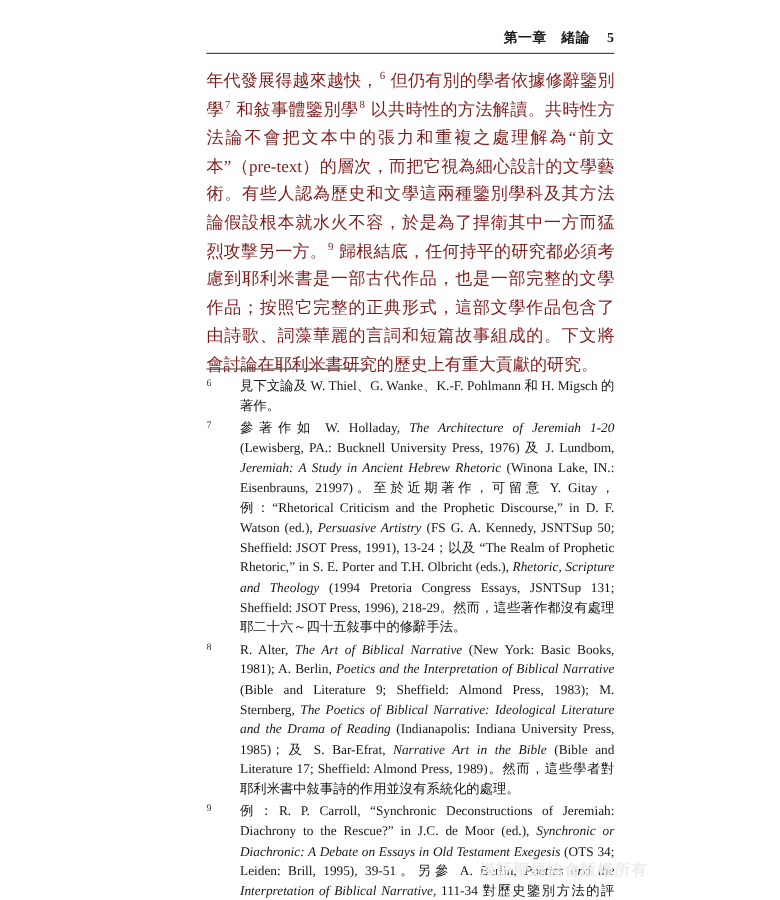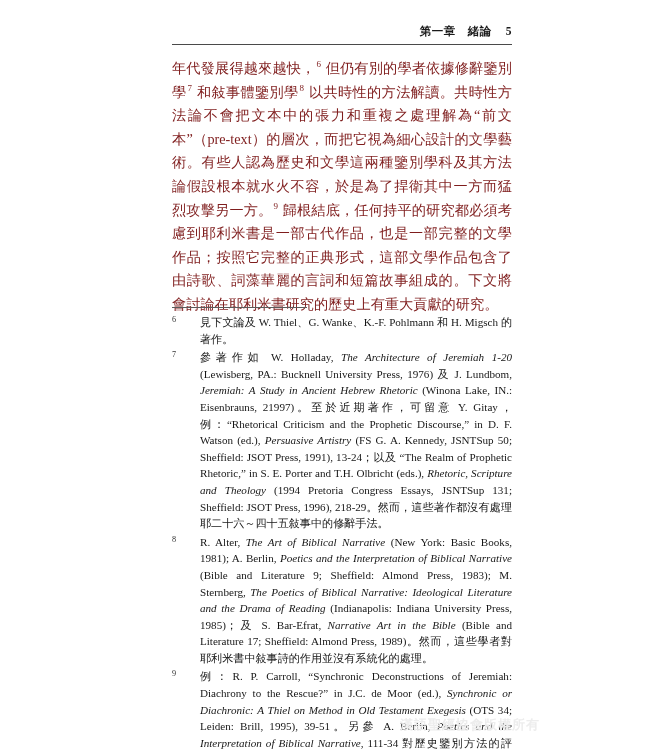--- a/index.html
+++ b/index.html
@@ -139,19 +139,19 @@
     <div class="fn">
       <span class="fn-num">7</span>
       <span class="fn-body">參著作如 W. Holladay, <i>The Architecture of Jeremiah 1-20</i> (Lewisberg, PA.: Bucknell University Press, 1976) 及 J. Lundbom, <i>Jeremiah: A Study in Ancient Hebrew Rhetoric</i> (Winona Lake, IN.: Eisenbrauns, 21997)。至於近期著作，可留意 Y. Gitay，例：“Rhetorical Criticism and the Prophetic Discourse,” in D. F. Watson (ed.), <i>Persuasive Artistry</i> (FS G. A. Kennedy, JSNTSup 50; Sheffield: JSOT Press, 1991), 13-24；以及 “The Realm of Prophetic Rhetoric,” in S. E. Porter and T.H. Olbricht (eds.), <i>Rhetoric, Scripture and Theology</i> (1994 Pretoria Congress Essays, JSNTSup 131; Sheffield: JSOT Press, 1996), 218-29。然而，這些著作都沒有處理耶二十六～四十五敍事中的修辭手法。</span>
     </div>
     <div class="fn">
       <span class="fn-num">8</span>
       <span class="fn-body">R. Alter, <i>The Art of Biblical Narrative</i> (New York: Basic Books, 1981); A. Berlin, <i>Poetics and the Interpretation of Biblical Narrative</i> (Bible and Literature 9; Sheffield: Almond Press, 1983); M. Sternberg, <i>The Poetics of Biblical Narrative: Ideological Literature and the Drama of Reading</i> (Indianapolis: Indiana University Press, 1985)；及 S. Bar-Efrat, <i>Narrative Art in the Bible</i> (Bible and Literature 17; Sheffield: Almond Press, 1989)。然而，這些學者對耶利米書中敍事詩的作用並沒有系統化的處理。</span>
     </div>
     <div class="fn">
       <span class="fn-num">9</span>
-      <span class="fn-body">例：R. P. Carroll, “Synchronic Deconstructions of Jeremiah: Diachrony to the Rescue?” in J.C. de Moor (ed.), <i>Synchronic or Diachronic: A Thiel on Method in Old Testament Exegesis</i> (OTS 34; Leiden: Brill, 1995), 39-51。另參 A. Berlin, <i>Poetics and the Interpretation of Biblical Narrative</i>, 111-34 對歷史鑒別方法的評論。</span>
+      <span class="fn-body">例：R. P. Carroll, “Synchronic Deconstructions of Jeremiah: Diachrony to the Rescue?” in J.C. de Moor (ed.), <i>Synchronic or Diachronic: A Debate on Essays in Old Testament Exegesis</i> (OTS 34; Leiden: Brill, 1995), 39-51。另參 A. Berlin, <i>Poetics and the Interpretation of Biblical Narrative</i>, 111-34 對歷史鑒別方法的評論。</span>
     </div>
   </div>
 
   <div class="watermark">漢語聖經協會版權所有</div>
 
 </div>
 
 </body></html>

